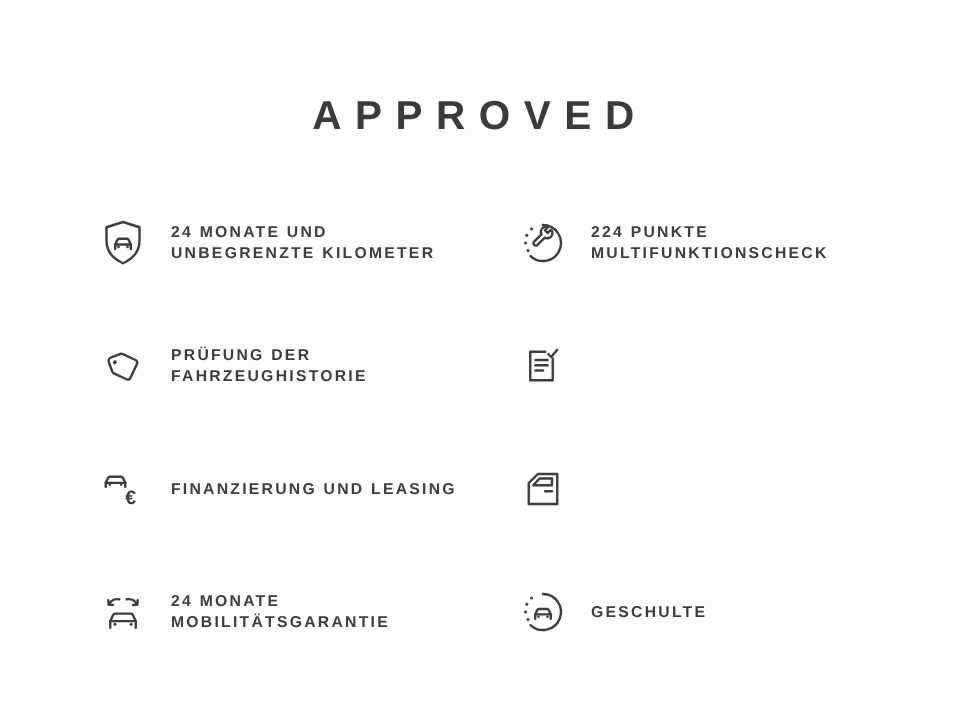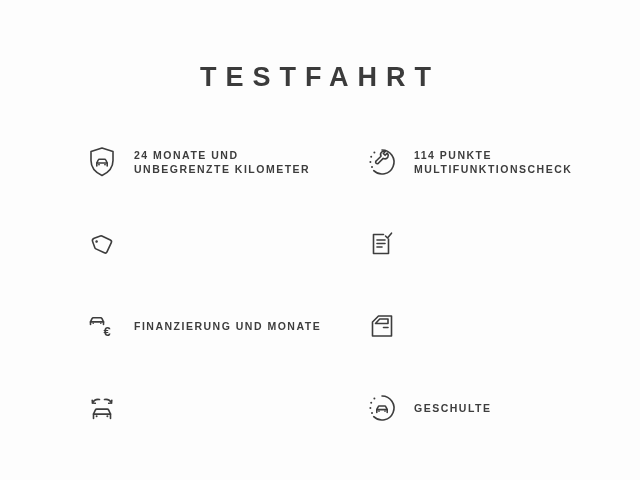--- a/index.html
+++ b/index.html
@@ -13,21 +13,21 @@
   .page-title {
     padding-top: 62px;
     text-align: center;
     font-size: 27px;
     font-weight: 700;
     letter-spacing: 9px;
     color: #3b3b3b;
   }
   .features {
     margin-top: 28px;
-    padding-left: 86px;
+    padding-left: 66px;
     display: grid;
     grid-template-columns: 280px 300px;
     grid-template-rows: repeat(4, 82px);
     grid-auto-flow: column;
   }
   .feature {
     display: flex;
     align-items: center;
     gap: 16px;
   }
@@ -52,21 +52,21 @@
     stroke: #3d3d3d;
     stroke-width: 1.6;
     stroke-linecap: round;
     stroke-linejoin: round;
   }
   .fill { fill: #3d3d3d; stroke: none; }
 </style>
 </head>
 <body>
 
-<div class="page-title">TESTFAHRT</div>
+<div class="page-title">APPROVED</div>
 
 <div class="features">
 
   <div class="feature">
     <span class="icon">
       <svg width="32" height="34" viewBox="0 0 32 34">
         <path class="stroke" d="M16 3 L27 6.5 V15.5 C27 23 22.5 27.5 16 30.5 C9.5 27.5 5 23 5 15.5 V6.5 Z"></path>
         <path class="stroke" d="M10.8 21 v-3 l1.4-3 a1.3 1.3 0 0 1 1.2-.8 h5.2 a1.3 1.3 0 0 1 1.2 .8 l1.4 3 v3"></path>
         <path class="stroke" d="M10.8 18 h10.4"></path>
         <circle class="fill" cx="13" cy="19.6" r="0.9"></circle>
@@ -79,62 +79,66 @@
 
   <div class="feature">
     <span class="icon">
       <svg width="32" height="34" viewBox="0 0 32 34">
         <g transform="rotate(-20 16 17)">
           <path class="stroke" d="M8 11.5 a2.6 2.6 0 0 1 2.6-2.6 h6.6 a2 2 0 0 1 1.4 .6 l6.6 6.6 a2 2 0 0 1 0 2.8 l-7.2 7.2 a2 2 0 0 1 -2.8 0 l-6.6-6.6 a2 2 0 0 1 -.6-1.4 Z"></path>
           <circle class="fill" cx="11.8" cy="12.8" r="1.3"></circle>
         </g>
       </svg>
     </span>
+    <span class="label">PRÜFUNG DER
+FAHRZEUGHISTORIE</span>
   </div>
 
   <div class="feature">
     <span class="icon">
       <svg width="32" height="34" viewBox="0 0 32 34">
         <path class="stroke" d="M4.5 15.5 v-2.6 l1.5-3.2 a1.5 1.5 0 0 1 1.4-.9 h7.2 a1.5 1.5 0 0 1 1.4 .9 l1.5 3.2 v2.6"></path>
         <path class="stroke" d="M4.5 12.9 h13"></path>
         <circle class="fill" cx="7.2" cy="14.2" r="0.8"></circle>
         <circle class="fill" cx="14.8" cy="14.2" r="0.8"></circle>
         <text x="17.5" y="27" font-size="13" font-weight="bold" fill="#3d3d3d" font-family="Liberation Sans, sans-serif">€</text>
       </svg>
     </span>
-    <span class="label">FINANZIERUNG UND MONATE</span>
+    <span class="label">FINANZIERUNG UND LEASING</span>
   </div>
 
   <div class="feature">
     <span class="icon">
       <svg width="32" height="34" viewBox="0 0 32 34">
         <path class="stroke" d="M7.5 27.5 v-4.4 l1.8-4 a1.7 1.7 0 0 1 1.6-1 h10.2 a1.7 1.7 0 0 1 1.6 1 l1.8 4 v4.4"></path>
         <path class="stroke" d="M7.5 23.1 h17"></path>
         <circle class="fill" cx="10.6" cy="25.2" r="1"></circle>
         <circle class="fill" cx="21.4" cy="25.2" r="1"></circle>
         <path class="stroke" d="M13.5 8.5 a6.5 6.5 0 0 0 -7 3.5"></path>
         <path class="stroke" d="M6.2 9.2 l.3 2.8 2.8 .3" fill="none"></path>
         <path class="stroke" d="M18.5 8.5 a6.5 6.5 0 0 1 7 3.5"></path>
         <path class="stroke" d="M25.8 9.2 l-.3 2.8 -2.8 .3" fill="none"></path>
       </svg>
     </span>
+    <span class="label">24 MONATE
+MOBILITÄTSGARANTIE</span>
   </div>
 
   <div class="feature">
     <span class="icon">
       <svg width="32" height="34" viewBox="0 0 32 34">
         <path class="stroke" d="M16 5 a12 12 0 1 1 -8.3 20.7"></path>
         <circle class="fill" cx="6" cy="22" r="1"></circle>
         <circle class="fill" cx="4.4" cy="17" r="1"></circle>
         <circle class="fill" cx="5.2" cy="11.8" r="1"></circle>
         <circle class="fill" cx="8.4" cy="7.6" r="1"></circle>
         <path class="stroke" d="M21.8 12.2 a3.6 3.6 0 0 1 -4.6 1.2 l-4.6 4.6 a1.6 1.6 0 1 1 -2.2 -2.2 l4.6 -4.6 a3.6 3.6 0 0 1 1.2 -4.6 a3.6 3.6 0 0 1 3.3 -.3 l-2.2 2.2 1.8 1.8 2.2 -2.2 a3.6 3.6 0 0 1 .5 4.1 Z" stroke-width="1.3"></path>
       </svg>
     </span>
-    <span class="label">114 PUNKTE
+    <span class="label">224 PUNKTE
 MULTIFUNKTIONSCHECK</span>
   </div>
 
   <div class="feature">
     <span class="icon">
       <svg width="32" height="34" viewBox="0 0 32 34">
         <path class="stroke" d="M17.5 7.5 H7.5 V26.5 H22.5 V12"></path>
         <path class="stroke" d="M11 13 h8"></path>
         <path class="stroke" d="M11 16.5 h8"></path>
         <path class="stroke" d="M11 20 h5"></path>

